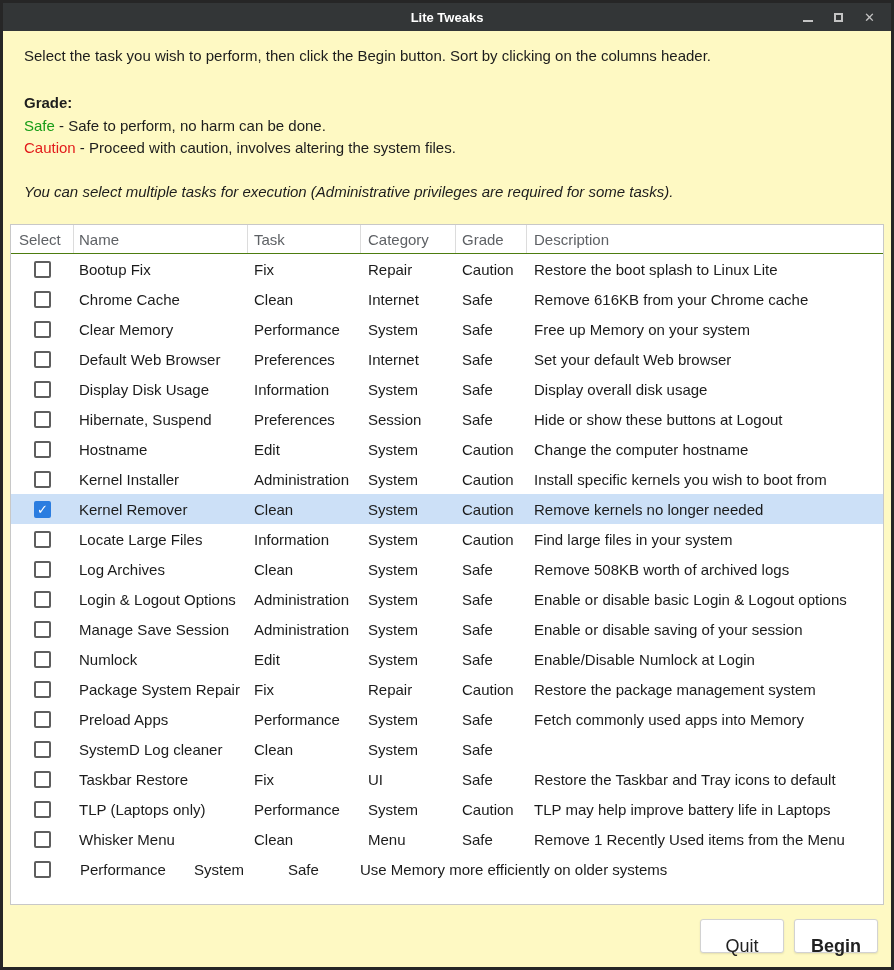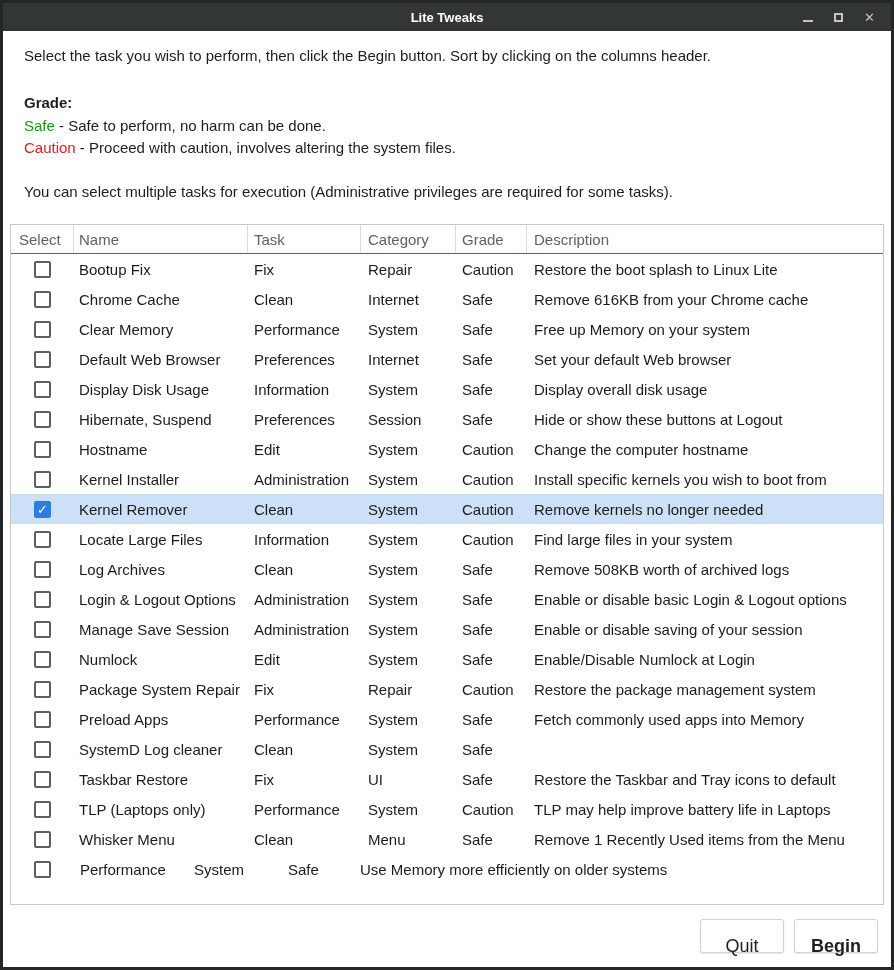--- a/index.html
+++ b/index.html
@@ -4,21 +4,21 @@
 <style>
   * { box-sizing: border-box; }
   html, body { margin: 0; padding: 0; }
   body {
     width: 894px; height: 970px;
     font-family: "Liberation Sans", "DejaVu Sans", sans-serif;
     background: #1f1f1f;
   }
   .window {
     width: 894px; height: 970px;
-    background: #ffffff;
+    background: #fef9c3;
     border: 3px solid #262626;
     display: flex; flex-direction: column;
     overflow: hidden;
   }
   
   .titlebar {
     flex: 0 0 28px; height: 28px;
     background: #333637;
     position: relative;
     display: flex; align-items: center;
@@ -43,21 +43,21 @@
   .glyph-min { width: 10px; height: 2px; background: #c4c4c4; margin-top: 8px; }
   .glyph-max { width: 9px; height: 9px; border: 2px solid #c4c4c4; }
   .glyph-close { font-size: 13px; font-weight: bold; line-height: 1; }
   
   .content { flex: 1; display: flex; flex-direction: column; }
   .content p { margin: 0 21px; font-size: 15px; line-height: 18px; color: #1d1d1d; }
   .intro   { margin-top: 16px !important; }
   .grade-heading { margin-top: 29px !important; font-weight: bold; }
   .safe-line    { margin-top: 5px !important; }
   .caution-line { margin-top: 4px !important; }
-  .note    { margin-top: 26px !important; }
+  .note    { margin-top: 26px !important; font-style: italic; }
   .term-safe    { color: #169c16; }
   .term-caution { color: #e21b1b; }
   
   .table {
     margin: 23px 7px 0 7px;
     height: 681px;
     background: #ffffff;
     border: 1px solid #c8c8c8;
     overflow: hidden;
     font-size: 15px;

